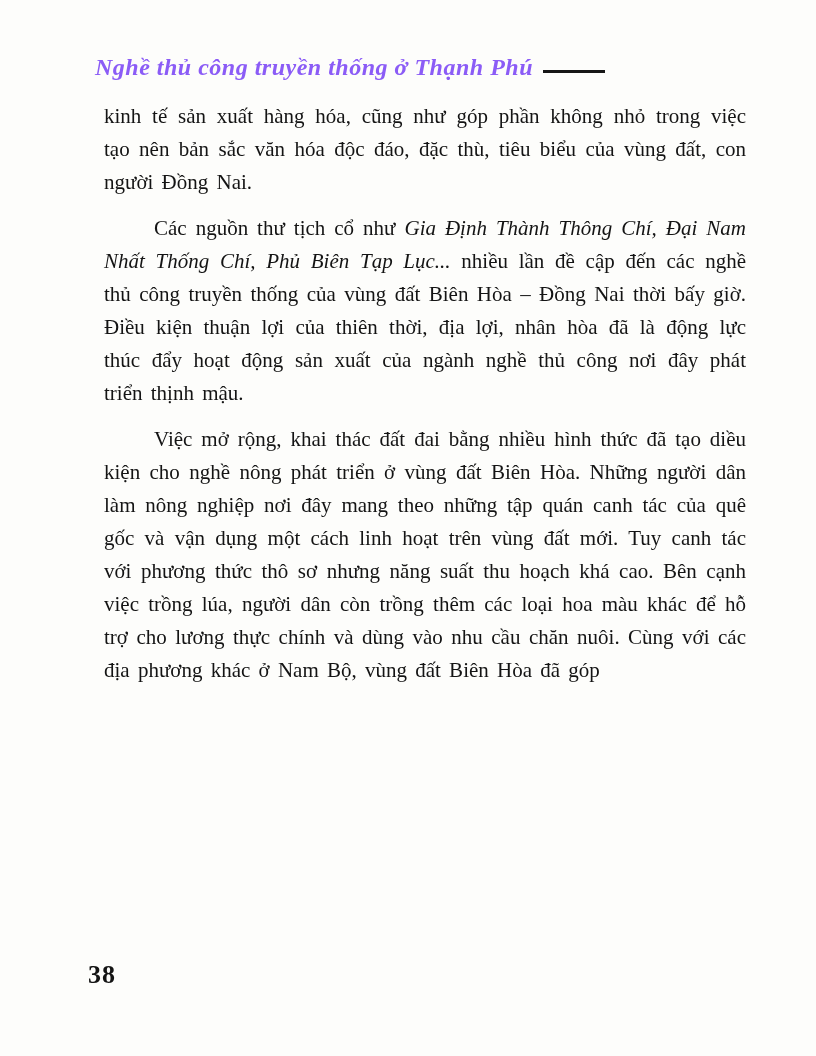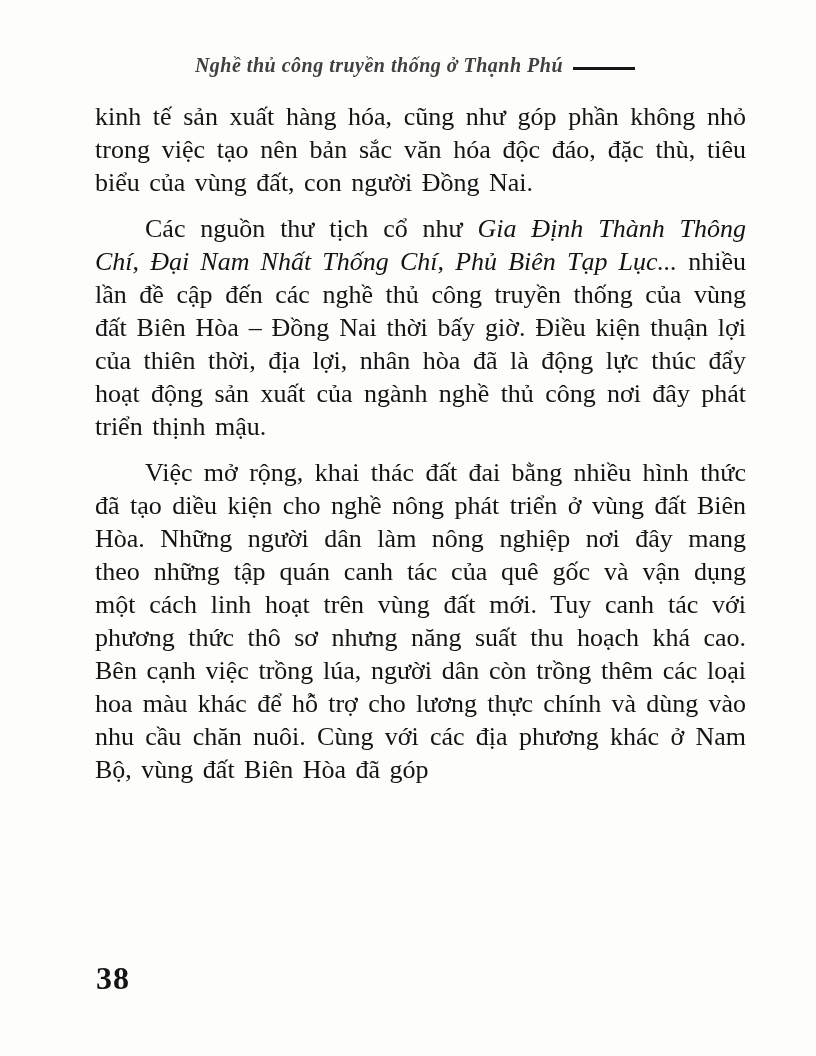--- a/index.html
+++ b/index.html
@@ -20,59 +20,58 @@
   }
   
   .running-head {
     position: absolute;
     top: 54px;
     left: 95px;
     width: 640px;
     white-space: nowrap;
     font-style: italic;
     font-weight: bold;
-    font-size: 20px;
+    font-size: 24px;
     letter-spacing: 0.5px;
-    color: #404040;
-    text-align: center;
+    color: #8b5cf6;
   }
   .running-head .head-rule {
     display: inline-block;
     width: 62px;
     border-bottom: 3px solid #161616;
     margin-left: 10px;
     vertical-align: 2px;
   }
   
   .body-block {
     position: absolute;
     top: 100px;
     left: 88px;
     width: 658px;
   }
   .body-block p {
-    margin: 0 0 13px 7px;
-    font-size: 26px;
+    margin: 0 0 13px 16px;
+    font-size: 21px;
     line-height: 33px;
     text-align: justify;
     word-spacing: 3px;
     color: #141414;
   }
   .body-block p.indent {
     text-indent: 50px;
   }
   .run-italic {
     font-style: italic;
   }
   
   .page-number {
     position: absolute;
     top: 960px;
-    left: 96px;
-    font-size: 32px;
+    left: 88px;
+    font-size: 26px;
     font-weight: bold;
     letter-spacing: 1px;
     color: #141414;
   }
 </style>
 </head>
 <body>
 
 <div class="page">
 

